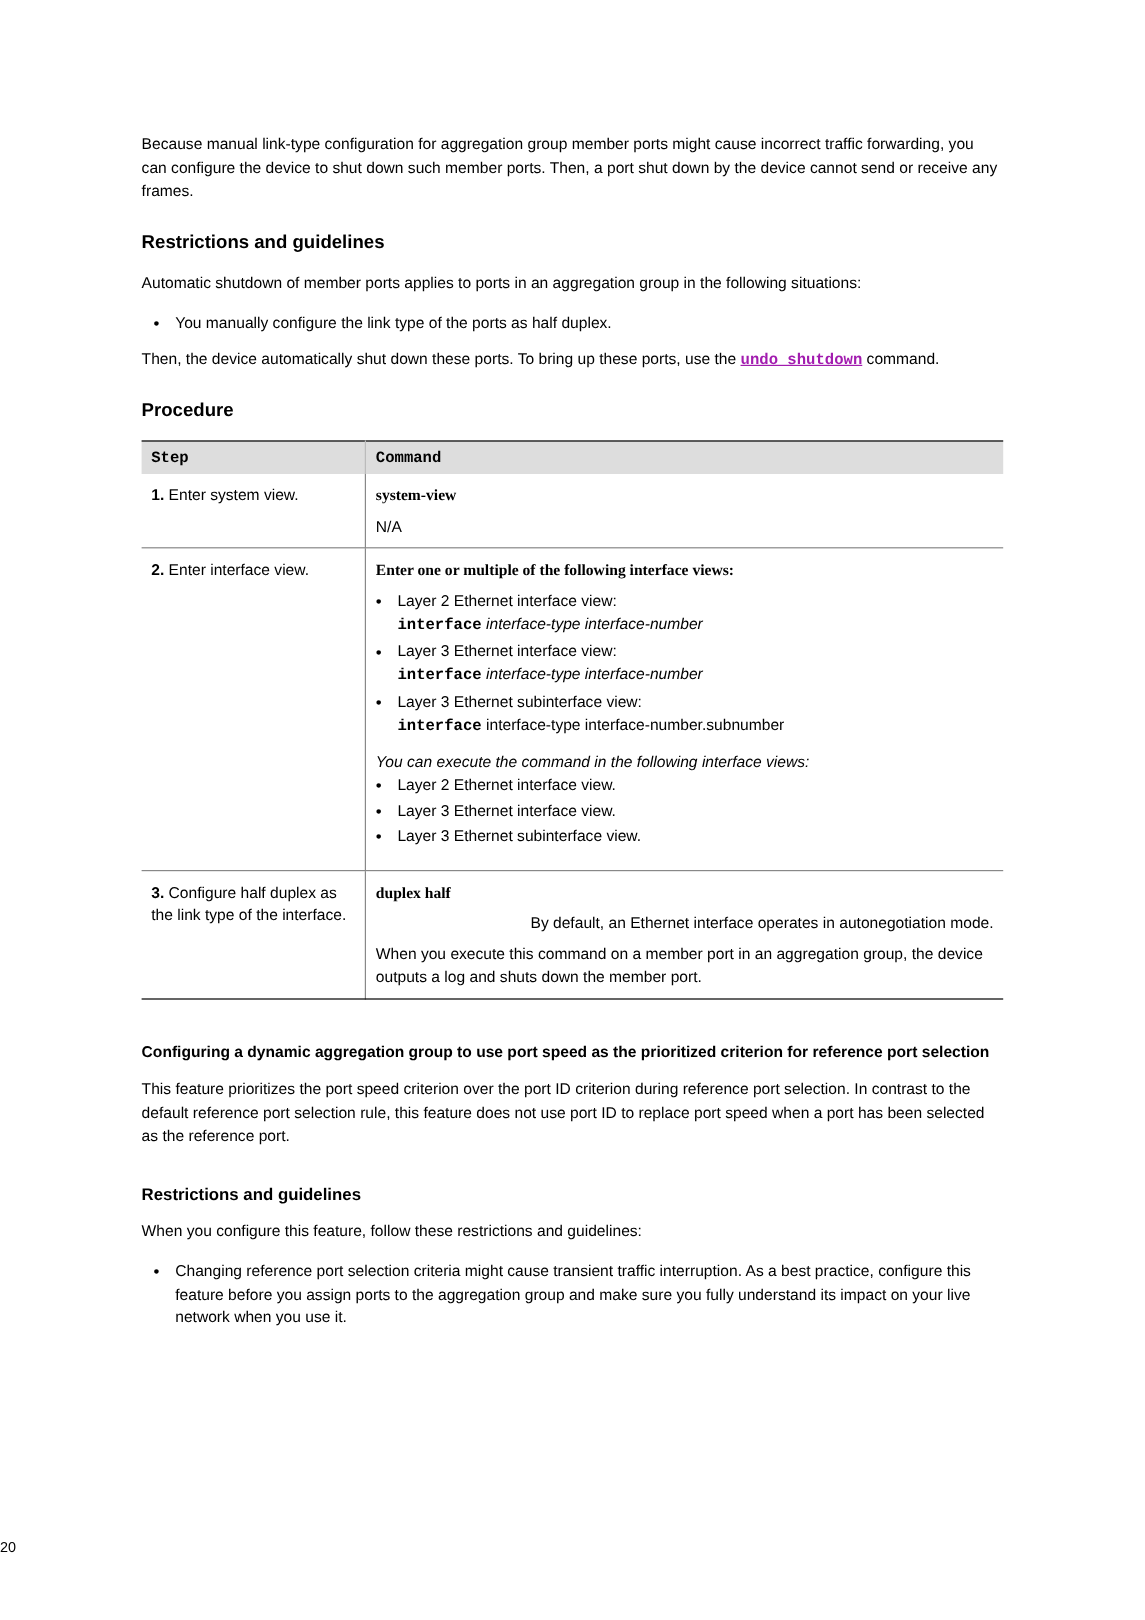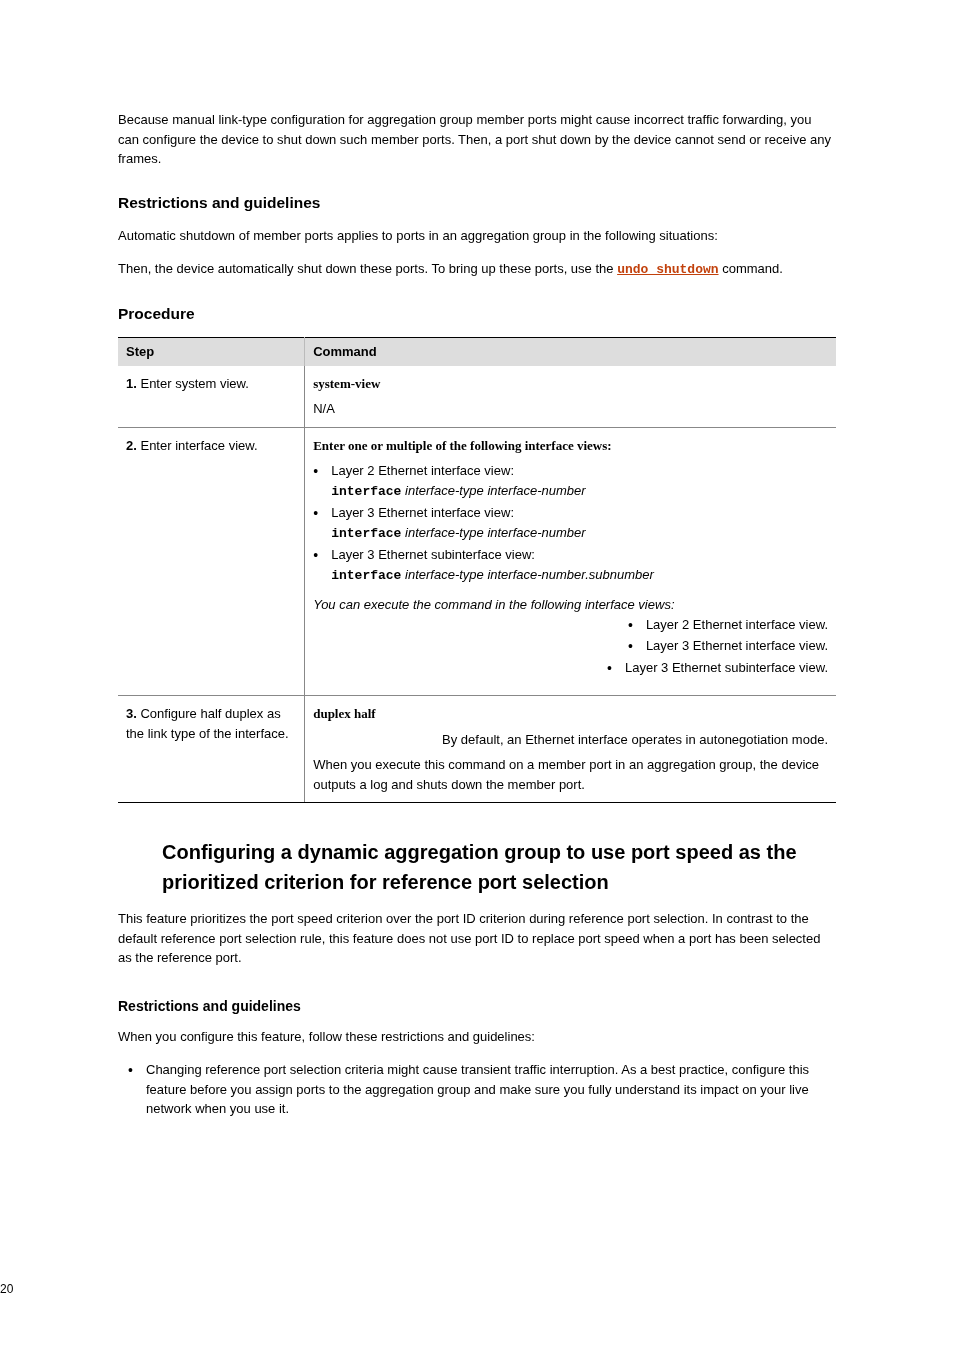--- a/index.html
+++ b/index.html
@@ -23,37 +23,38 @@
   }
   .subsection-title {
     font-size: 14px;
     font-weight: bold;
     margin-top: 28px;
     margin-bottom: 10px;
   }
   .bullets { list-style: none; padding-left: 28px; margin-bottom: 10px; }
   .bullets li::before { content: "•"; position: absolute; margin-left: -18px; font-size: 14px; }
   .bullets li { margin-bottom: 2px; }
-  .link { color: #c2410c; text-decoration: underline; cursor: pointer; }
+  .link { color: #a21caf; text-decoration: underline; cursor: pointer; }
   .bold { font-weight: bold; }
   .mono { font-family: "Courier New", monospace; font-weight: bold; }
   table.cmd {
     width: 100%;
     border-collapse: collapse;
     margin-top: 6px;
     margin-bottom: 16px;
     font-size: 13px;
   }
   table.cmd thead th {
     background: #ddd;
     font-weight: bold;
     text-align: left;
     padding: 4px 8px;
     border-top: 1.2px solid #000;
     border-right: 1px solid #bbb;
+    font-family: Liberation Mono, monospace;
   }
   table.cmd thead th:last-child { border-right: none; }
   table.cmd tbody td {
     vertical-align: top;
     padding: 8px 8px;
     border-bottom: 0.8px solid #888;
   }
   table.cmd tbody tr:last-child td { border-bottom: 1.2px solid #000; }
   table.cmd tbody td:first-child { border-right: 0.8px solid #888; width: 26%; }
   .cmd-head { font-weight: bold; margin-bottom: 6px; font-family: Liberation Serif, serif; }
@@ -66,20 +67,21 @@
   }
 </style>
 </head>
 <body>
 
 <p class="para">Because manual link-type configuration for aggregation group member ports might cause incorrect traffic forwarding, you can configure the device to shut down such member ports. Then, a port shut down by the device cannot send or receive any frames.</p>
 
 <h2 class="section-title">Restrictions and guidelines</h2>
 <p class="para">Automatic shutdown of member ports applies to ports in an aggregation group in the following situations:</p>
 <ul class="bullets">
+  <li>You manually configure the link type of the ports as half duplex.</li>
 </ul>
 <p class="para">
   <span>Then, the device automatically shut down these ports. To bring up these ports, use the </span><span class="mono link">undo shutdown</span><span> command.</span>
 </p>
 
 <h2 class="section-title">Procedure</h2>
 
 <table class="cmd">
   <thead>
     <tr>
@@ -101,45 +103,45 @@
     <tr>
       <td>
         <span class="bold">2.</span>
         <span>Enter interface view.</span>
       </td>
       <td>
         <div class="cmd-head">Enter one or multiple of the following interface views:</div>
         <ul class="bullets" style="padding-left:18px;">
           <li><span>Layer 2 Ethernet interface view:</span><br><span class="mono" style="font-weight:bold">interface</span> <span style="font-style:italic">interface-type interface-number</span></li>
           <li><span>Layer 3 Ethernet interface view:</span><br><span class="mono" style="font-weight:bold">interface</span> <span style="font-style:italic">interface-type interface-number</span></li>
-          <li><span>Layer 3 Ethernet subinterface view:</span><br><span class="mono" style="font-weight:bold">interface</span> <span style="font-style:italic">interface-type interface-number.subnumber</span></li>
+          <li><span>Layer 3 Ethernet subinterface view:</span><br><span class="mono" style="font-weight:bold">interface</span> <span style="">interface-type interface-number.subnumber</span></li>
         </ul>
         <div style="margin-top:6px;font-style:italic;">You can execute the command in the following interface views:</div>
-        <ul class="bullets" style="padding-left:18px;text-align:right;">
+        <ul class="bullets" style="padding-left:18px;">
           <li>Layer 2 Ethernet interface view.</li>
           <li>Layer 3 Ethernet interface view.</li>
           <li>Layer 3 Ethernet subinterface view.</li>
         </ul>
       </td>
     </tr>
     <tr>
       <td>
         <span class="bold">3.</span>
         <span>Configure half duplex as the link type of the interface.</span>
       </td>
       <td>
         <div class="cmd-head mono">duplex half</div>
         <div style="margin-bottom:6px;text-align:right;">By default, an Ethernet interface operates in autonegotiation mode.</div>
         <div>When you execute this command on a member port in an aggregation group, the device outputs a log and shuts down the member port.</div>
       </td>
     </tr>
   </tbody>
 </table>
 
-<h2 class="section-title" style="font-size:20px; margin-top:34px;margin-left:44px;">Configuring a dynamic aggregation group to use port speed as the prioritized criterion for reference port selection</h2>
+<h2 class="section-title" style="font-size:13px; margin-top:34px;">Configuring a dynamic aggregation group to use port speed as the prioritized criterion for reference port selection</h2>
 <p class="para">This feature prioritizes the port speed criterion over the port ID criterion during reference port selection. In contrast to the default reference port selection rule, this feature does not use port ID to replace port speed when a port has been selected as the reference port.</p>
 
 <h3 class="subsection-title">Restrictions and guidelines</h3>
 <p class="para">When you configure this feature, follow these restrictions and guidelines:</p>
 <ul class="bullets">
   <li>Changing reference port selection criteria might cause transient traffic interruption. As a best practice, configure this feature before you assign ports to the aggregation group and make sure you fully understand its impact on your live network when you use it.</li>
 </ul>
 
 <div class="page-num">20</div>
 

